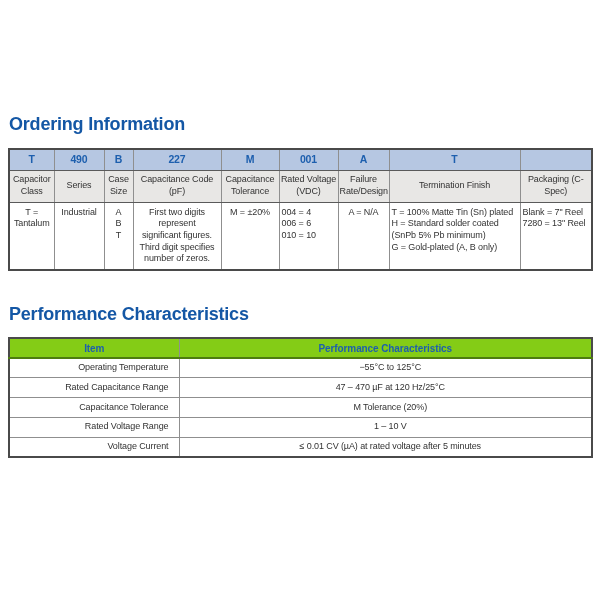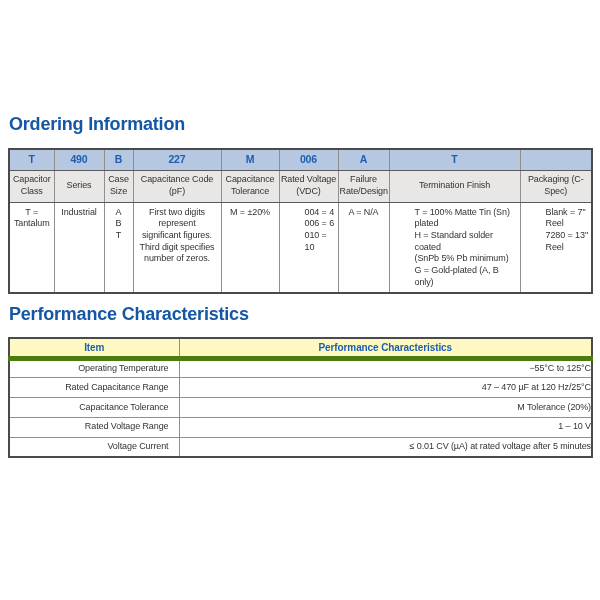--- a/index.html
+++ b/index.html
@@ -64,39 +64,39 @@
     padding: 2px 1px;
     border-bottom: 1px solid #5a5a5a;
   }
   .detail-row td {
     vertical-align: top;
     text-align: center;
     padding: 4px 3px;
     height: 64px;
     color: #333333;
   }
-  .detail-row td.align-left { text-align: left; padding-left: 25px; }
+  .detail-row td.align-left { text-align: left; padding-left: 2px; }
 
   
   .perf-head th {
     height: 20px;
-    background: #fef9c3;
+    background: #84cc16;
     color: #1d5fae;
     font-size: 10px;
     font-weight: bold;
     text-align: center;
     vertical-align: middle;
-    border-bottom: 5px solid #4d7c0f;
+    border-bottom: 2px solid #4d7c0f;
   }
   .perf-row td {
     height: 19.8px;
     vertical-align: middle;
   }
   .perf-row .perf-item { text-align: right; padding-right: 10px; margin-top: 18px; }
-  .perf-row .perf-value { text-align: right; padding-left: 10px; }
+  .perf-row .perf-value { text-align: center; padding-left: 10px; }
 </style>
 </head>
 <body>
 
 <div class="page">
 
   <h2 class="section-title" id="title-ordering">Ordering Information</h2>
 
   <table id="ordering-table">
     <colgroup>
@@ -110,21 +110,21 @@
         <col style="width:131px">
         <col style="width:72px">
     </colgroup>
     <tbody>
         <tr class="code-row">
       <td>T</td>
       <td>490</td>
       <td>B</td>
       <td>227</td>
       <td>M</td>
-      <td>006</td>
+      <td>001</td>
       <td>A</td>
       <td>T</td>
       <td></td>
     </tr>
     <tr class="head-row">
       <td>Capacitor Class</td>
       <td>Series</td>
       <td>Case Size</td>
       <td>Capacitance Code (pF)</td>
       <td>Capacitance Tolerance</td>

